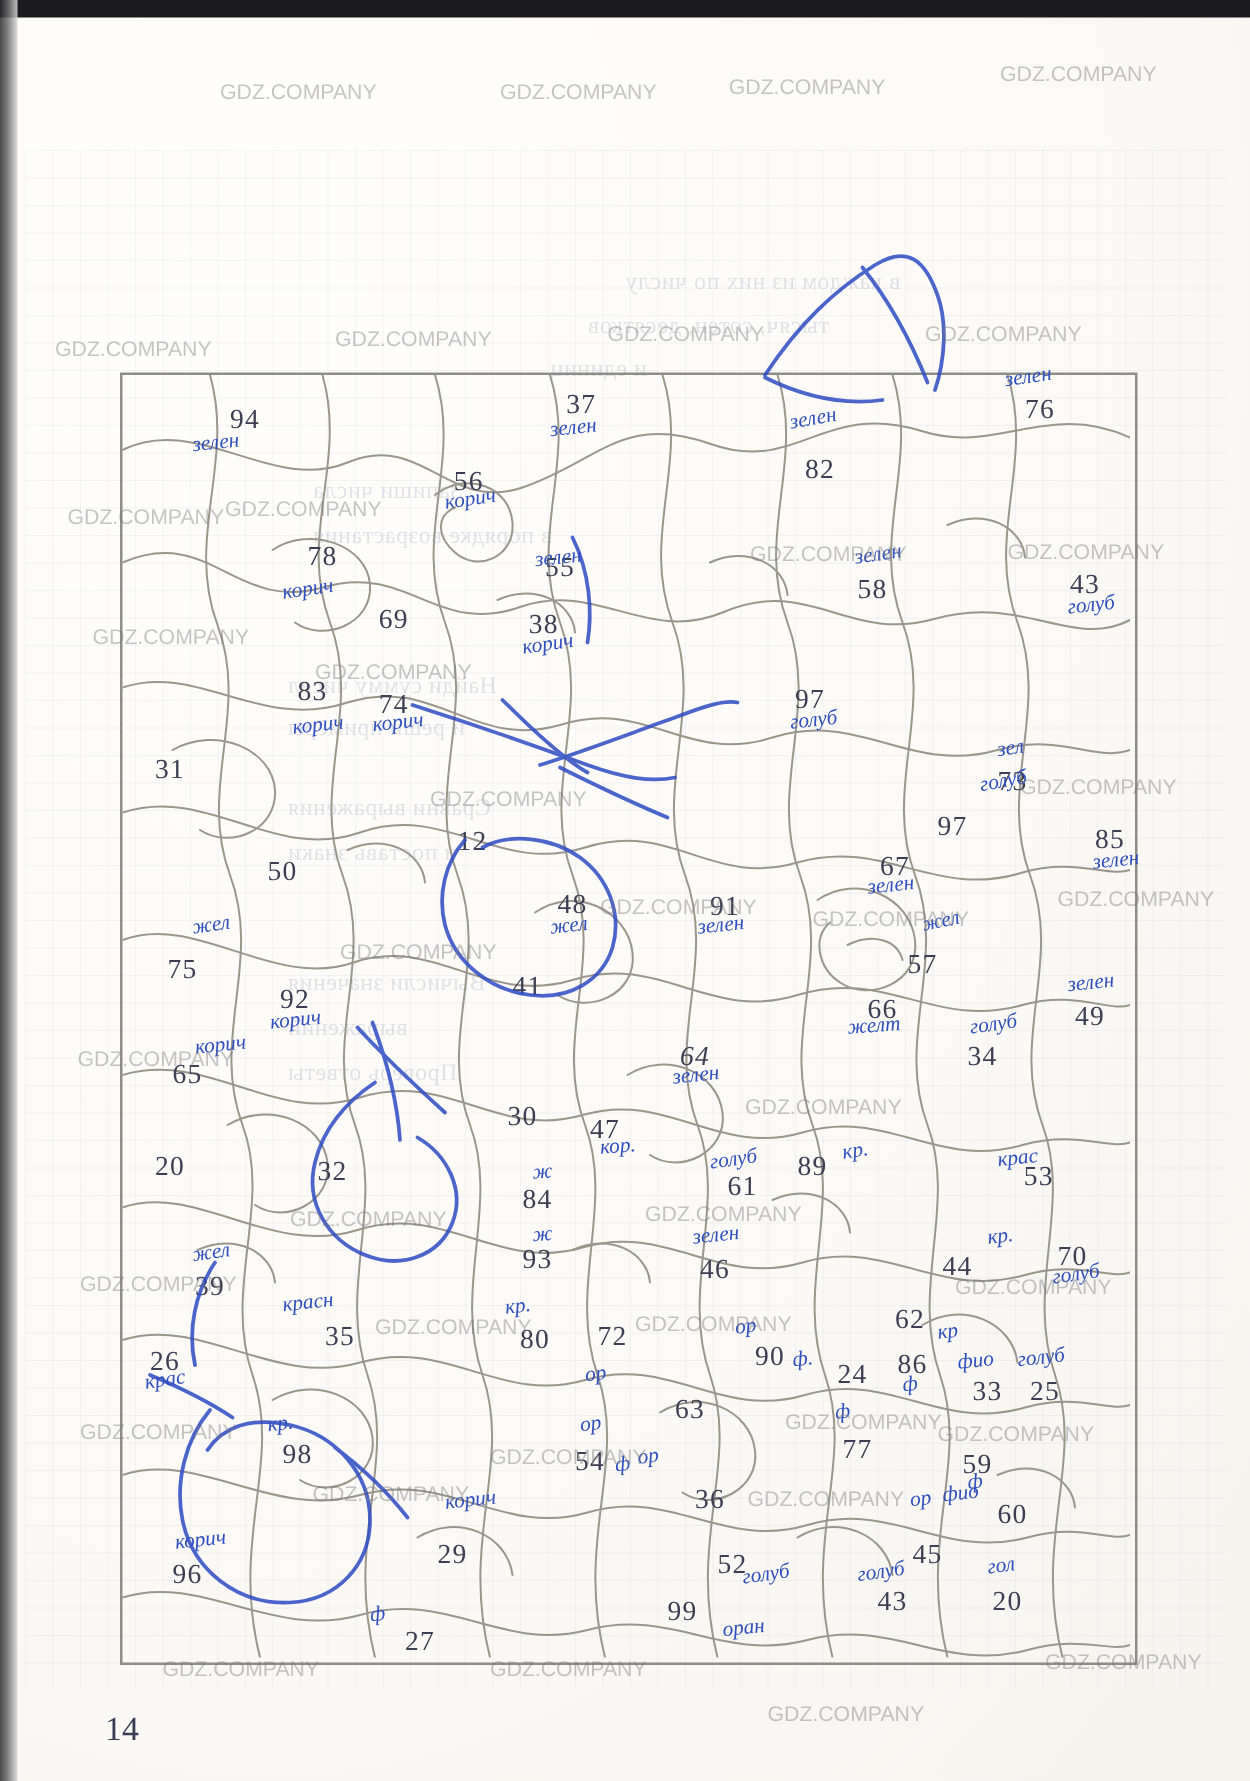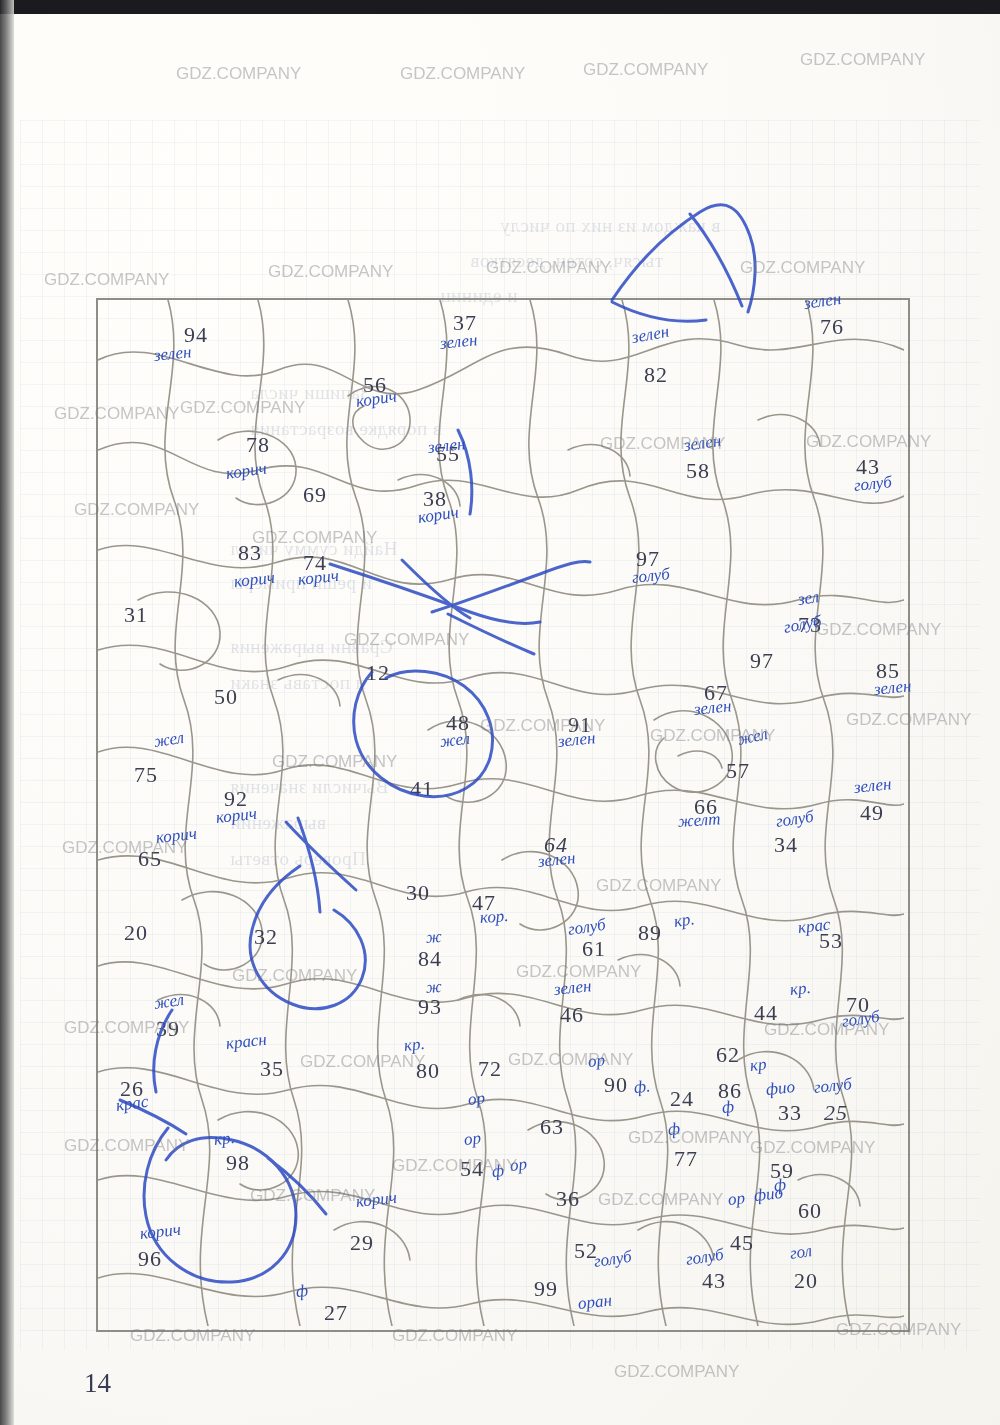--- a/index.html
+++ b/index.html
@@ -269,21 +269,21 @@
         <div class="cellnum" style="left: 58px; top: 716px;">39</div>
         <div class="cellnum" style="left: 618px; top: 742px;">62</div>
         <div class="cellnum" style="left: 162px; top: 756px;">35</div>
         <div class="cellnum" style="left: 318px; top: 758px;">80</div>
         <div class="cellnum" style="left: 380px; top: 756px; text-align: center;">72</div>
         <div class="cellnum" style="left: 506px; top: 772px;">90</div>
         <div class="cellnum" style="left: 572px; top: 786px;">24</div>
         <div class="cellnum" style="left: 620px; top: 778px;">86</div>
         <div class="cellnum" style="left: 22px; top: 776px;">26</div>
         <div class="cellnum" style="left: 680px; top: 800px;">33</div>
-        <div class="cellnum" style="left: 726px; top: 800px; font-style: italic;">25</div>
+        <div class="cellnum" style="left: 726px; top: 800px;">25</div>
         <div class="cellnum" style="left: 442px; top: 814px;">63</div>
         <div class="cellnum" style="left: 576px; top: 846px;">77</div>
         <div class="cellnum" style="left: 128px; top: 850px;">98</div>
         <div class="cellnum" style="left: 362px; top: 856px;">54</div>
         <div class="cellnum" style="left: 672px; top: 858px;">59</div>
         <div class="cellnum" style="left: 458px; top: 886px;">36</div>
         <div class="cellnum" style="left: 700px; top: 898px;">60</div>
         <div class="cellnum" style="left: 632px; top: 930px;">45</div>
         <div class="cellnum" style="left: 252px; top: 930px;">29</div>
         <div class="cellnum" style="left: 40px; top: 946px;">96</div>

